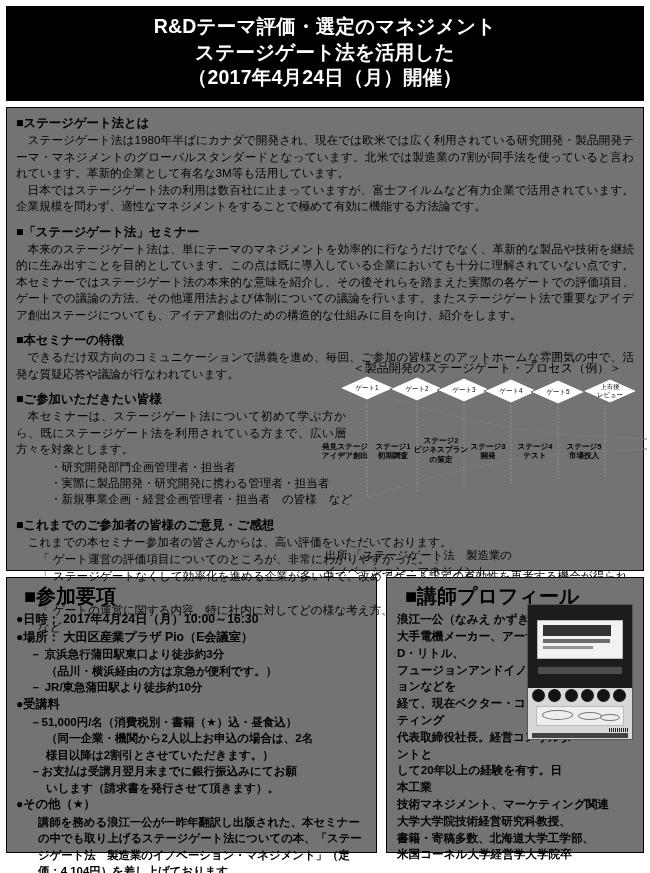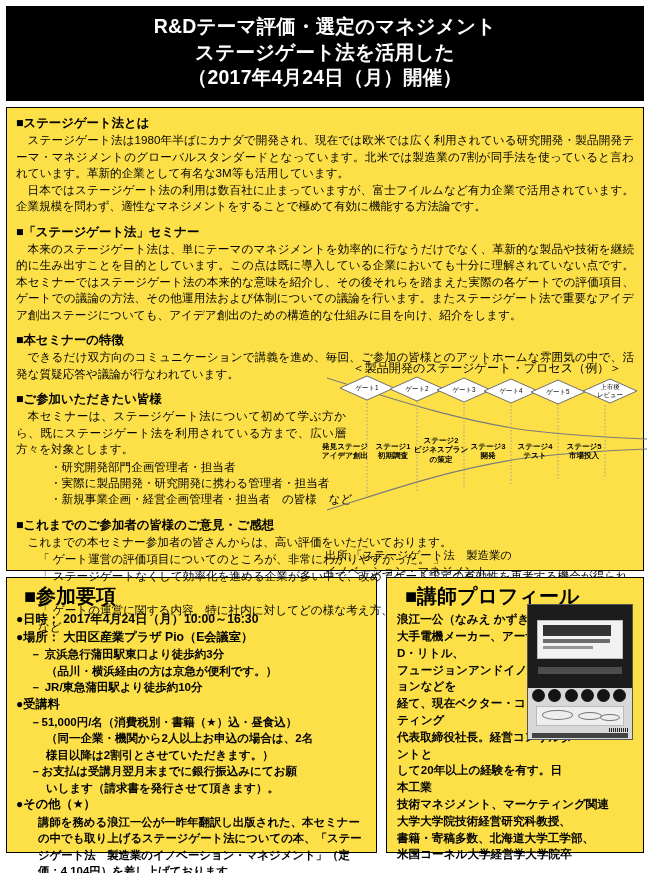--- a/index.html
+++ b/index.html
@@ -21,21 +21,21 @@
     font-size:19.5px;
     line-height:1.32;
     letter-spacing:.2px;
   }
   .banner div{white-space:nowrap;}
 
   
   .box{
     border:1.6px solid #000;
     box-sizing:border-box;
-    background:#fde047;
+    background:#737373;
   }
 
   
   .mainbox{
     position:relative;
     padding:7px 9px 6px 9px;
     height:464px;
   }
   h2.sec{
     font-size:12.4px;font-weight:bold;margin:0 0 1px 0;line-height:1.3;

